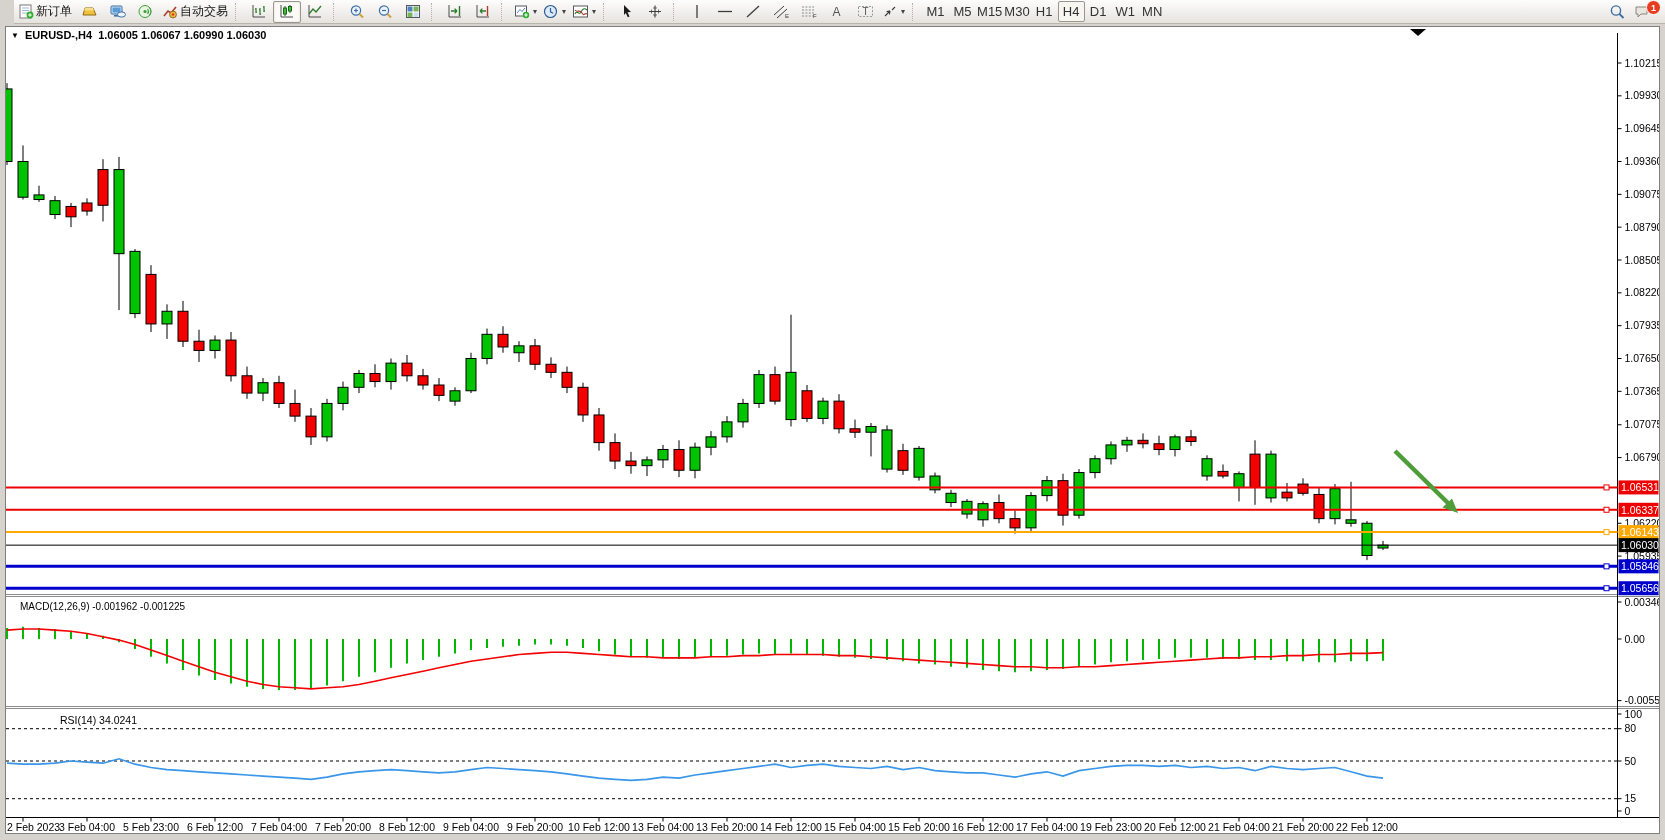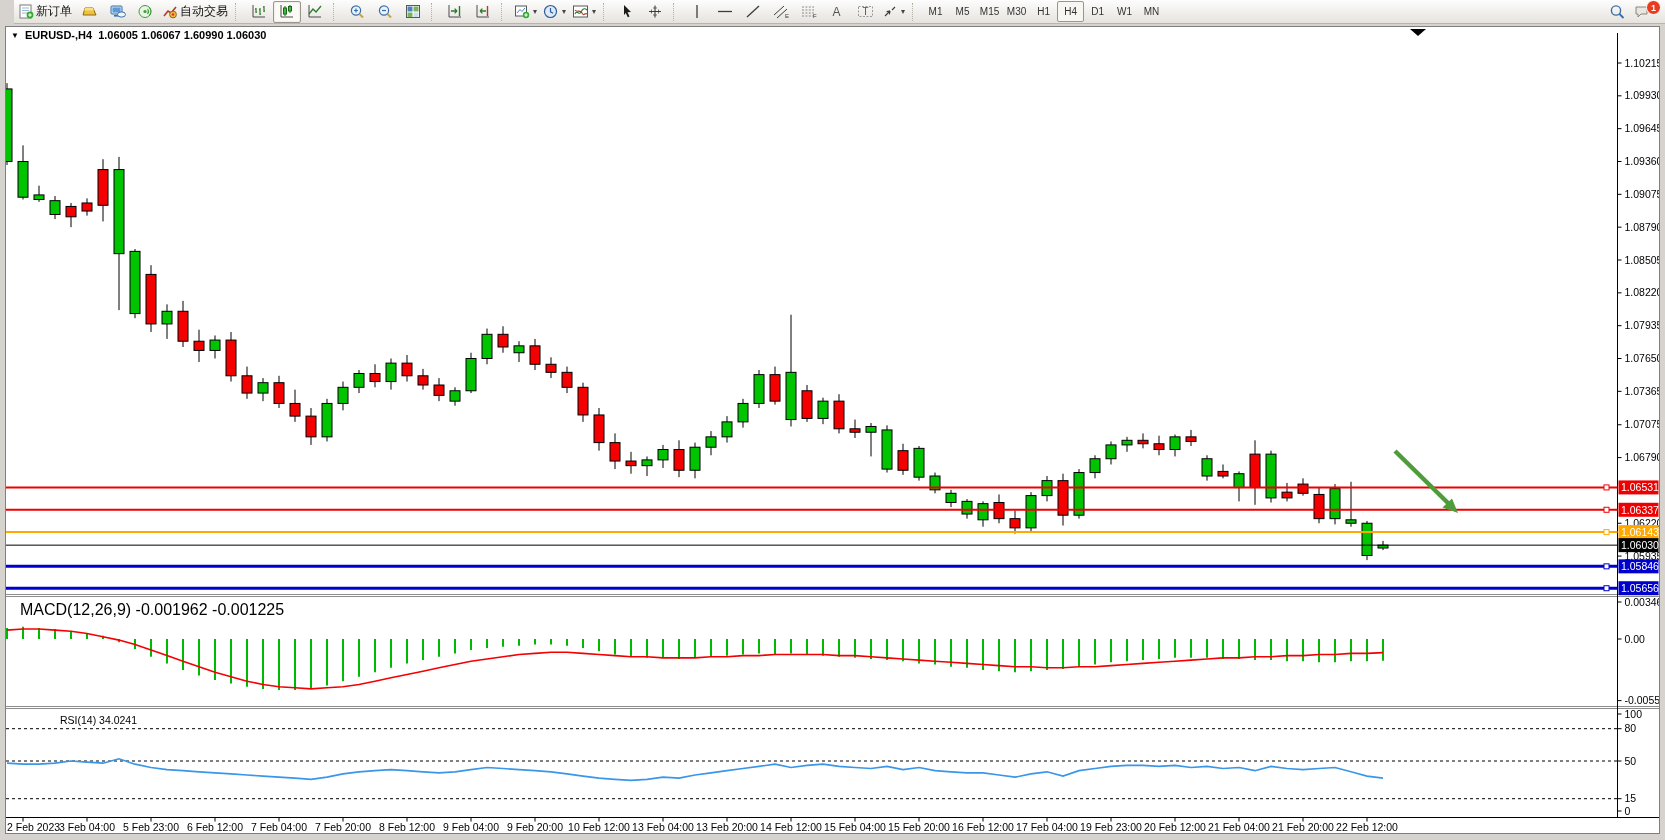--- a/index.html
+++ b/index.html
@@ -7,34 +7,34 @@
   
   #toolbar{position:absolute;left:14px;top:0;width:1665px;height:24px;
     background:linear-gradient(#fdfdfd,#e6e3de);border-bottom:1px solid #b8b4ae;
     display:flex;align-items:center;padding-left:2px;box-sizing:border-box;}
   .tb-btn{height:20px;min-width:22px;display:flex;align-items:center;justify-content:center;
     border:1px solid transparent;border-radius:2px;padding:0 2px;cursor:default;gap:2px;}
   .tb-btn.active{border:1px solid #9a968e;background:#fbfaf6;box-shadow:inset 0 0 2px #d8d4cc;}
   .tb-btn .cn{font-size:12px;color:#111;white-space:nowrap;}
   .tb-sep{width:6px;height:18px;border-left:1px dotted #b4b0a8;margin:0 3px 0 4px;}
   .tf-btn{height:19px;min-width:25px;display:flex;align-items:center;justify-content:center;
-    font-size:10px;color:#333;border:1px solid transparent;border-radius:2px;}
+    font-size:13px;color:#333;border:1px solid transparent;border-radius:2px;}
   .tf-btn.active{border:1px solid #9a968e;background:#f8f6f1;}
   .caret{font-size:8px;color:#444;margin-left:1px;}
   #tb-right{margin-left:auto;display:flex;align-items:center;margin-right:8px;}
   #noti-badge{position:relative;top:-4px;left:-7px;background:#e83c1e;color:#fff;
     border-radius:8px;font-size:9px;min-width:13px;height:13px;display:inline-flex;
     align-items:center;justify-content:center;font-weight:bold;border:1px solid #fff;}
   
   #chart-window{position:absolute;left:5px;top:26px;width:1655px;height:808px;
     background:#fff;border:1px solid #7f7f7f;box-sizing:border-box;}
   #chart-title{position:absolute;left:5px;top:2px;font-size:11px;font-weight:bold;
     color:#000;display:flex;align-items:center;gap:6px;}
   #title-expander{font-size:8px;color:#000;}
-  #macd-label{position:absolute;left:14px;top:574px;font-size:16px;color:#000;text-align:center;}
+  #macd-label{position:absolute;left:14px;top:574px;font-size:10px;color:#000;text-align:center;}
   #rsi-label{position:absolute;left:14px;top:687px;font-size:10.5px;color:#000;padding-left:40px;}
   svg text{font-family:"Liberation Sans",sans-serif;}
 </style>
 </head>
 <body>
 
 <div id="toolbar">
   <div class="tb-btn">
     <svg width="15" height="15" viewBox="0 0 15 15">
         <rect x="1" y="1" width="11" height="13" fill="#fff" stroke="#7a7a7a"></rect>

